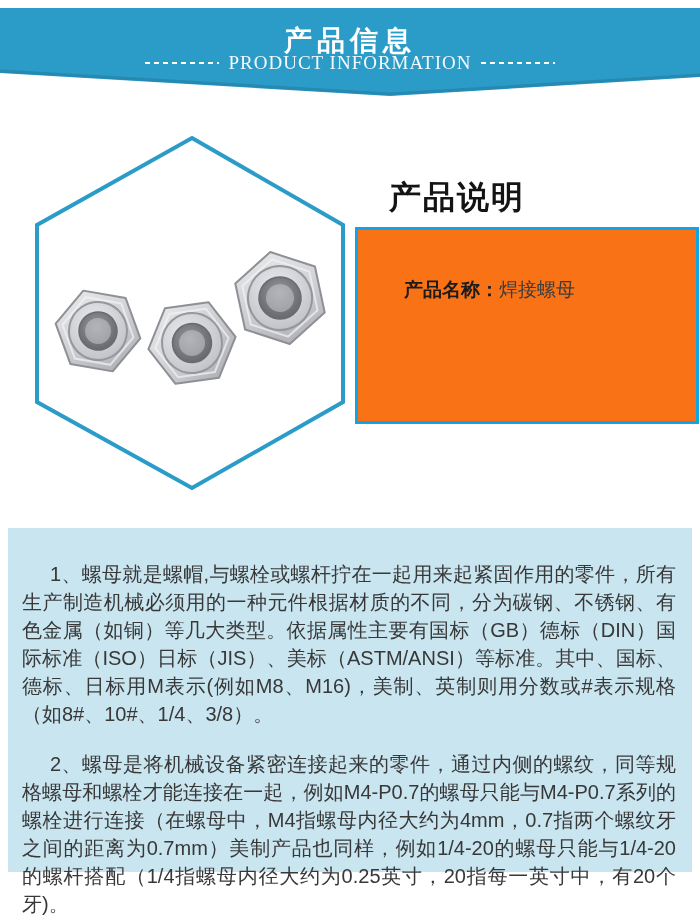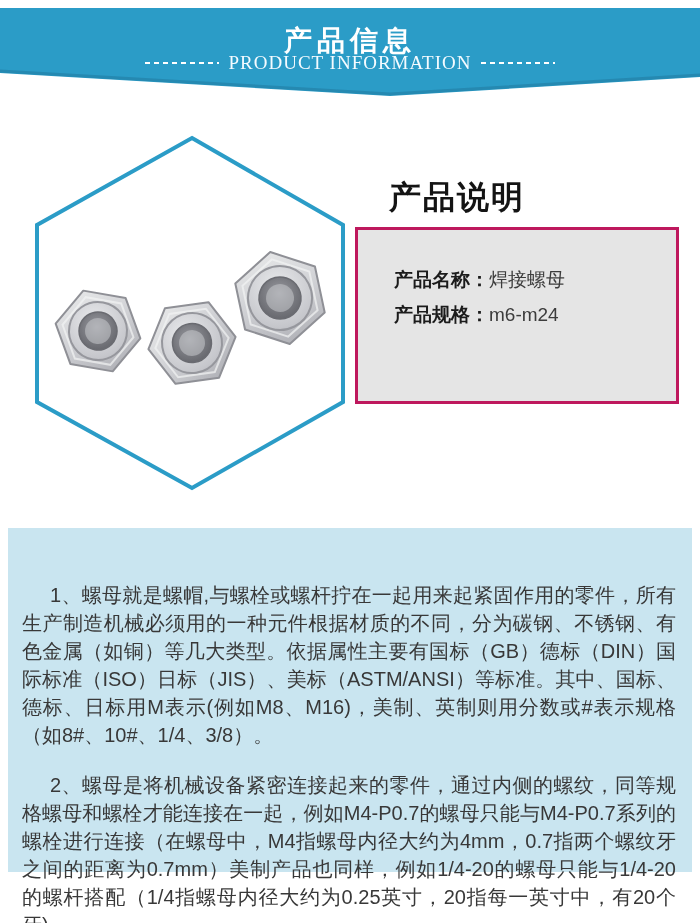--- a/index.html
+++ b/index.html
@@ -42,37 +42,37 @@
   
   .section-heading {
     position: absolute; left: 389px; top: 176px;
     font-size: 32px; font-weight: bold; color: #141414;
     letter-spacing: 2px;
     text-align: center;
   }
   .spec-box {
     position: absolute; left: 355px; top: 227px;
     width: 314px; height: 167px;
-    background: #e5e5e5;
-    border: 3px solid #be185d;
+    background: #f97316;
+    border: 3px solid #0ea5e9;
     box-sizing: content-box;
-    padding: 2px;
+    padding: 12px;
   }
   .spec-rows { margin: 38px 0 0 34px; }
   .spec-row { margin-bottom: 15px; font-size: 19px; line-height: 20px; white-space: nowrap; }
   .spec-label { font-weight: bold; color: #1b1b1b; }
   .spec-value { color: #3c3c3c; }
 
   
   .desc-box {
     position: absolute; left: 8px; top: 528px;
     width: 684px; height: 344px;
     background: #c9e5f0;
     box-sizing: border-box;
-    padding: 53px 16px 0 14px;
+    padding: 32px 16px 0 14px;
     color: #383838;
   }
   .desc-box p {
     margin: 0 0 22px 0;
     font-size: 20px; line-height: 28px;
     text-indent: 1.4em;
     text-align: justify;
   }
 </style>
 </head>
@@ -141,22 +141,19 @@
   </svg>
 </div>
 
 <div class="section-heading">产品说明</div>
 
 <div class="spec-box">
   <div class="spec-rows">
     <div class="spec-row">
       <span class="spec-label">产品名称：</span><span class="spec-value">焊接螺母</span>
     </div>
-    <div class="spec-row">
-      <span class="spec-label">产品规格：</span><span class="spec-value">m6-m24</span>
-    </div>
   </div>
 </div>
 
 <div class="desc-box">
   <p>1、螺母就是螺帽,与螺栓或螺杆拧在一起用来起紧固作用的零件，所有生产制造机械必须用的一种元件根据材质的不同，分为碳钢、不锈钢、有色金属（如铜）等几大类型。依据属性主要有国标（GB）德标（DIN）国际标准（ISO）日标（JIS）、美标（ASTM/ANSI）等标准。其中、国标、德标、日标用M表示(例如M8、M16)，美制、英制则用分数或#表示规格（如8#、10#、1/4、3/8）。</p>
   <p>2、螺母是将机械设备紧密连接起来的零件，通过内侧的螺纹，同等规格螺母和螺栓才能连接在一起，例如M4-P0.7的螺母只能与M4-P0.7系列的螺栓进行连接（在螺母中，M4指螺母内径大约为4mm，0.7指两个螺纹牙之间的距离为0.7mm）美制产品也同样，例如1/4-20的螺母只能与1/4-20的螺杆搭配（1/4指螺母内径大约为0.25英寸，20指每一英寸中，有20个牙)。</p>
 </div>
 
 </body></html>

